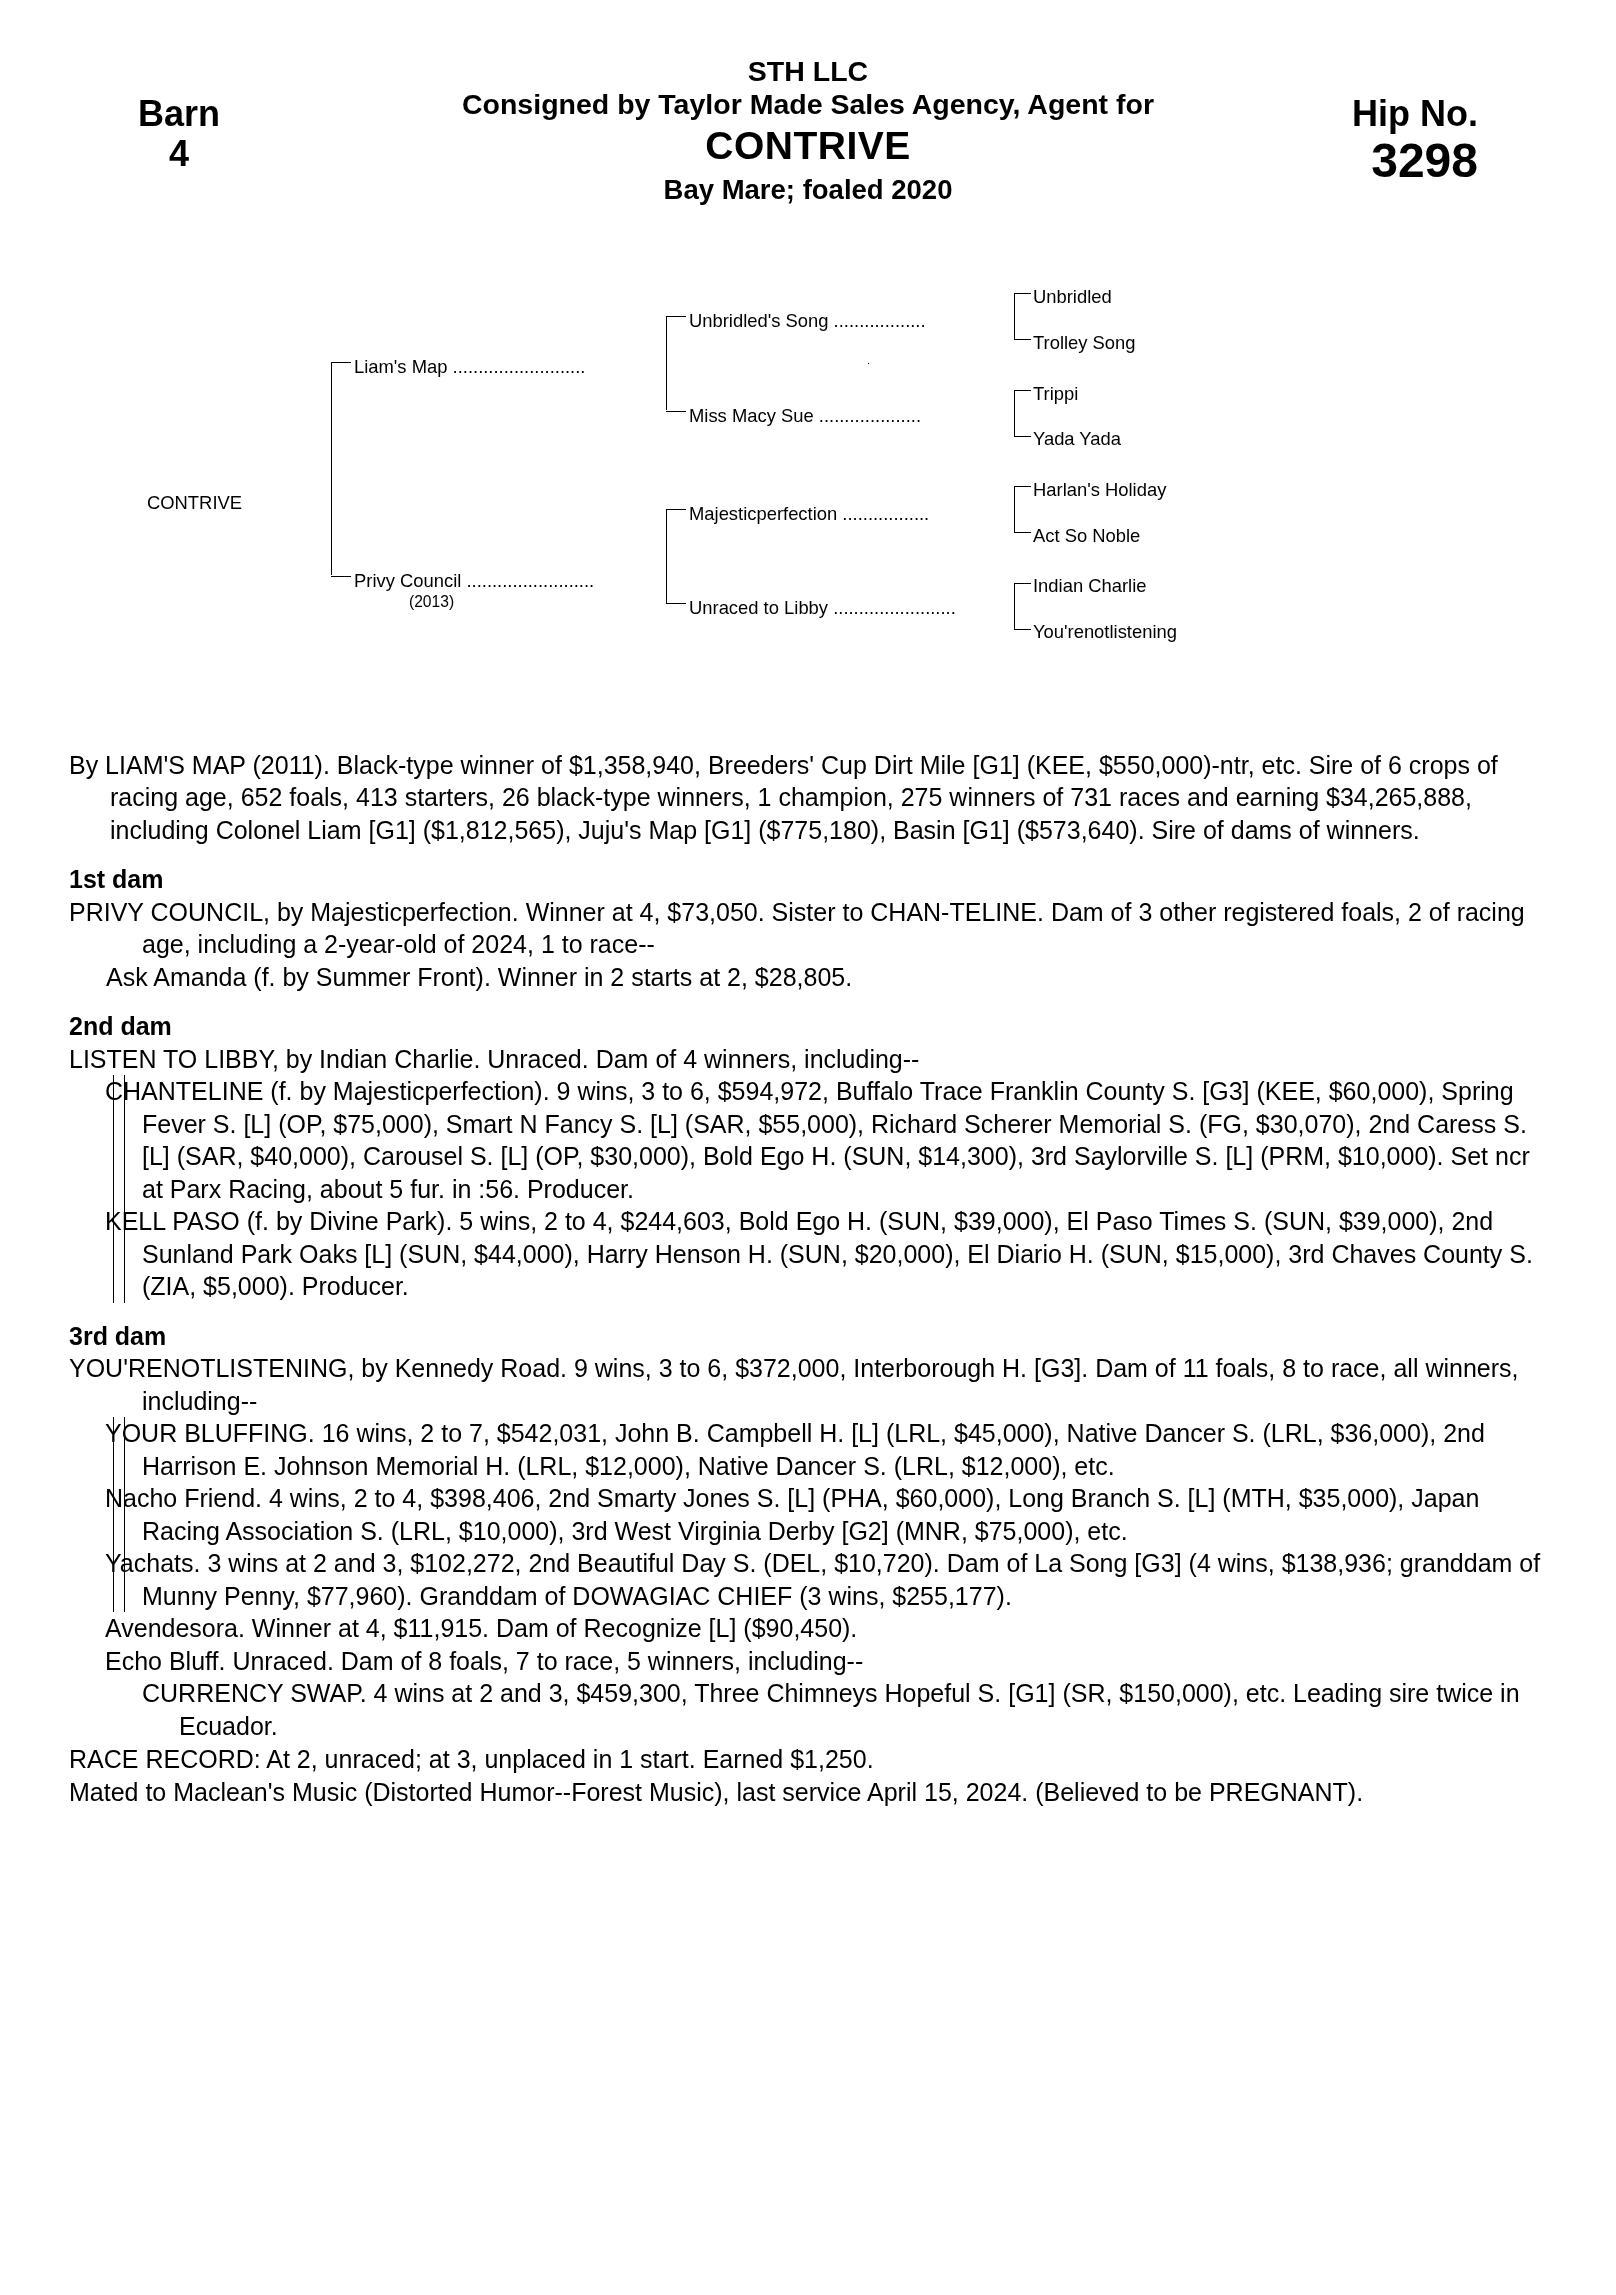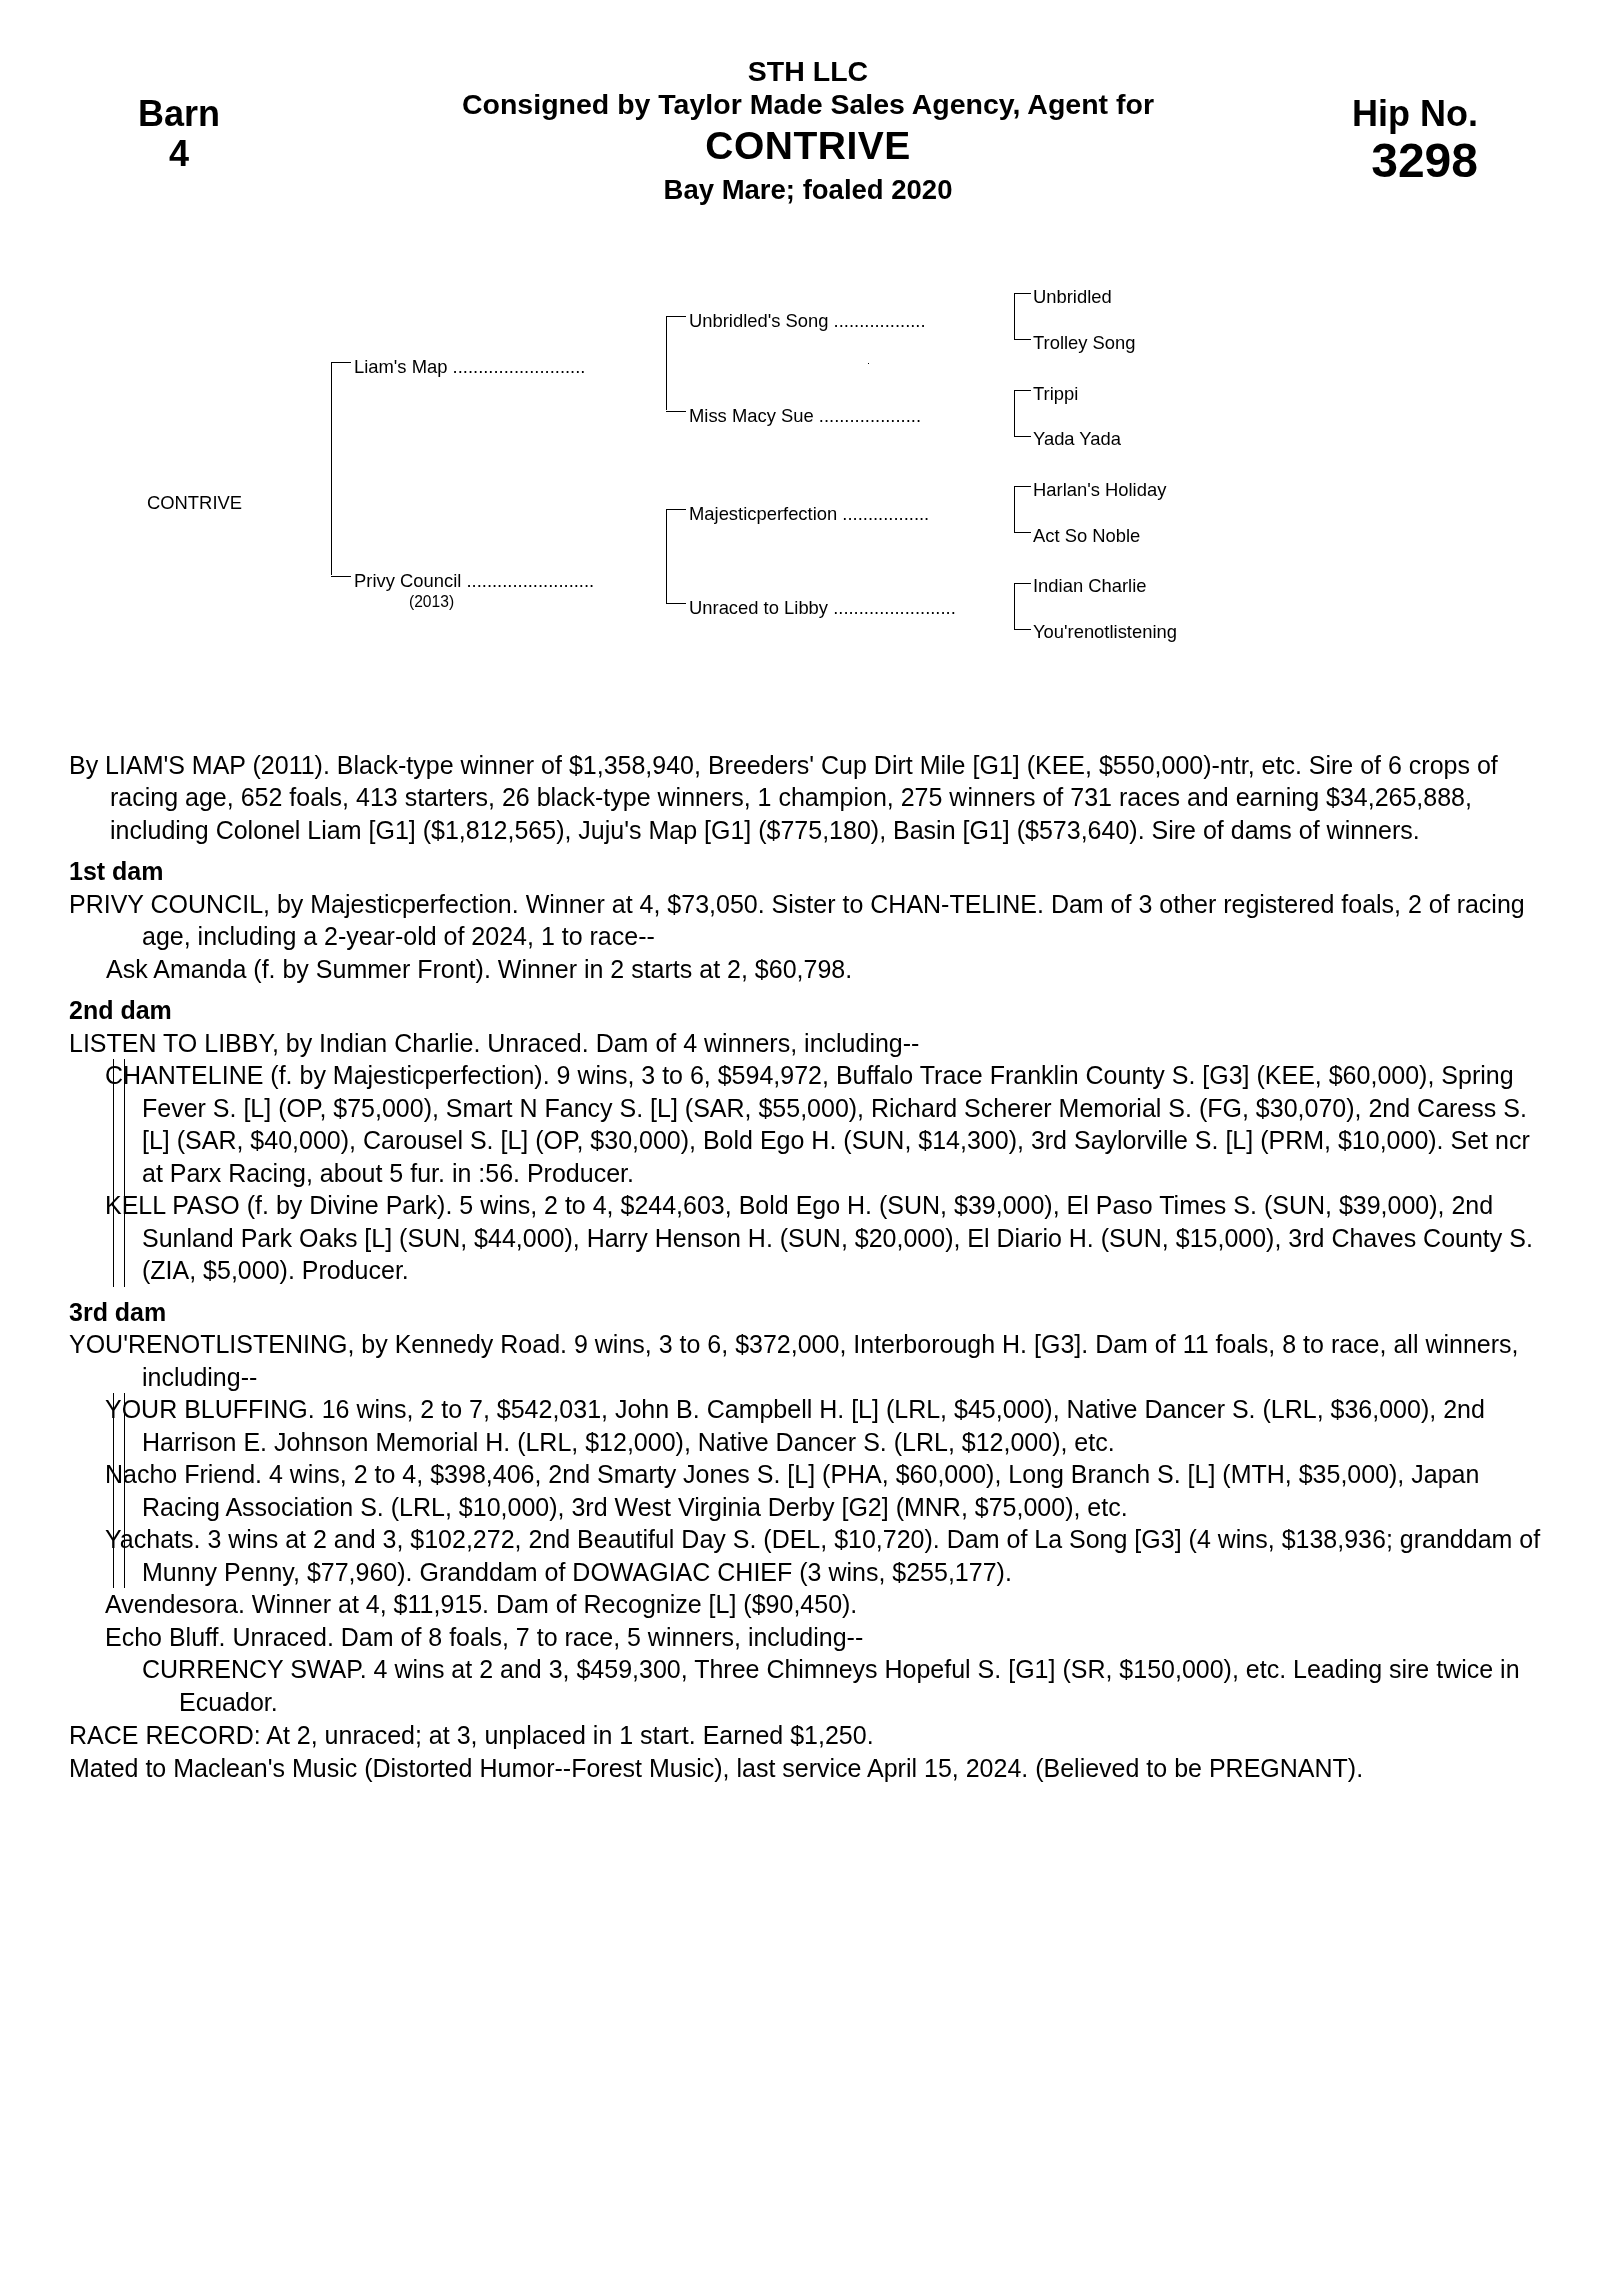--- a/index.html
+++ b/index.html
@@ -125,21 +125,21 @@
   .para {
     margin-bottom: 0px;
   }
   .hang1 {
     padding-left: 41px;
     text-indent: -41px;
   }
   .section-head {
     font-weight: bold;
     font-size: 25px;
-    margin-top: 9px;
+    margin-top: 17px;
   }
   .bar-block {
     position: relative;
     padding-left: 73px;
   }
   .bar-block .barline {
     position: absolute;
     left: 44px;
     top: 0;
     bottom: 0;
@@ -260,21 +260,21 @@
   <div class="body-text">
 
     <div class="para hang1">
       <b>By LIAM'S MAP</b><span> (2011). Black-type winner of $1,358,940, Breeders' Cup Dirt Mile </span><b>[G1]</b><span> (KEE, $550,000)-ntr, etc. Sire of 6 crops of racing age, 652 foals, 413 starters, 26 black-type winners, 1 champion, 275 winners of 731 races and earning $34,265,888, including Colonel Liam </span><b>[G1]</b><span> ($1,812,565), Juju's Map </span><b>[G1]</b><span> ($775,180), Basin </span><b>[G1]</b><span> ($573,640). Sire of dams of winners.</span>
     </div>
 
     <div class="section-head">1st dam</div>
     <div class="para" style="padding-left:73px; text-indent:-73px;">
       <span>PRIVY COUNCIL, by Majesticperfection. Winner at 4, $73,050. Sister to </span><b>CHAN-</b><b>TELINE</b><span>. Dam of 3 other registered foals, 2 of racing age, including a 2-year-old of 2024, 1 to race--</span>
     </div>
-    <div class="para" style="padding-left:37px;">Ask Amanda (f. by Summer Front). Winner in 2 starts at 2, $60,798.</div>
+    <div class="para" style="padding-left:37px;">Ask Amanda (f. by Summer Front). Winner in 2 starts at 2, $28,805.</div>
 
     <div class="section-head">2nd dam</div>
     <div class="para" style="padding-left:73px; text-indent:-73px;">LISTEN TO LIBBY, by Indian Charlie. Unraced. Dam of 4 winners, including--</div>
 
     <div class="bar-block">
       <div class="barline"></div>
       <div class="barline2"></div>
       <div class="bar-first">
         <b>CHANTELINE</b><span> (f. by Majesticperfection). 9 wins, 3 to 6, $594,972, Buffalo Trace Franklin County S. </span><b>[G3]</b><span> (KEE, $60,000), Spring Fever S. [L] (OP, $75,000), Smart N Fancy S. [L] (SAR, $55,000), Richard Scherer Memorial S. (FG, $30,070), 2nd Caress S. [L] (SAR, $40,000), Carousel S. [L] (OP, $30,000), Bold Ego H. (SUN, $14,300), 3rd Saylorville S. [L] (PRM, $10,000). Set ncr at Parx Racing, about 5 fur. in :56. Producer.</span>
       </div>

